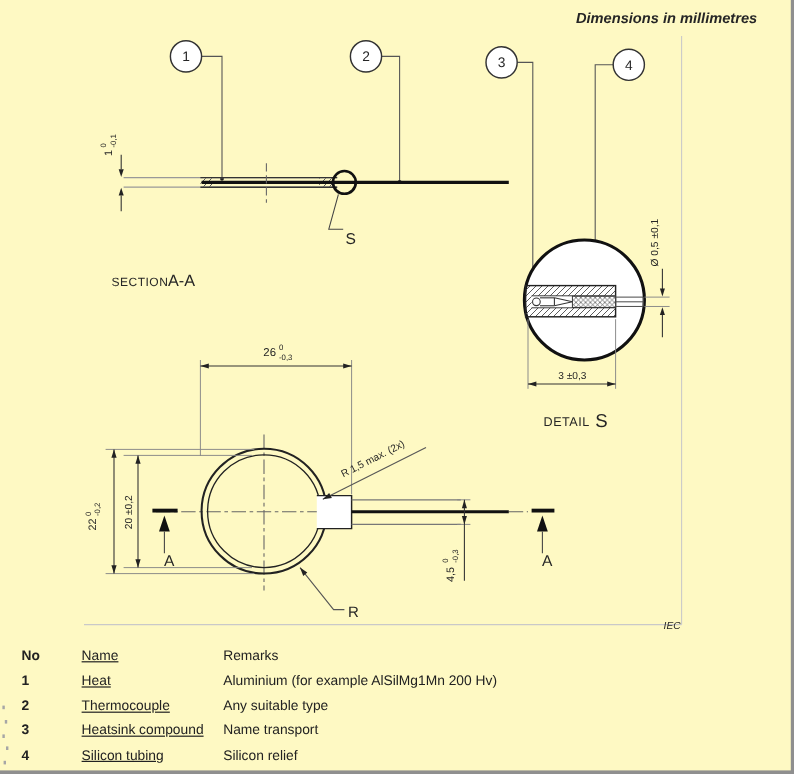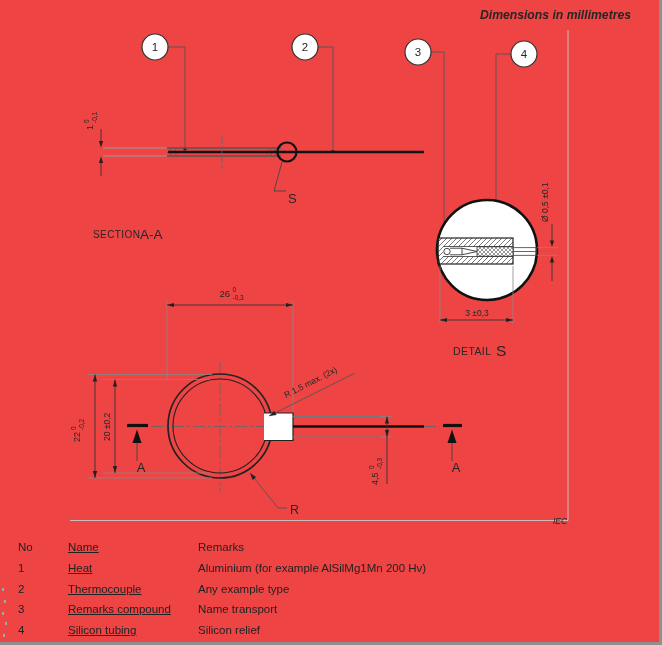--- a/index.html
+++ b/index.html
@@ -1,24 +1,24 @@
 <!DOCTYPE html>
 <html><head>
 <meta charset="utf-8">
 <style>
   html,body{margin:0;padding:0;background:#fff;}
-  #page{position:relative;width:662px;height:645px;background:#ef4444;overflow:hidden;
+  #page{position:relative;width:662px;height:645px;background:#fef9c3;overflow:hidden;
         font-family:"Liberation Sans",sans-serif;}
   svg{position:absolute;left:0;top:0;}
   svg text{fill:#262626;font-family:"Liberation Sans",sans-serif;}
   .tbl{position:absolute;left:0;top:0;width:662px;}
   .trow{position:absolute;left:0;height:14px;font-size:11.5px;font-weight:500;color:#222;white-space:nowrap;}
-  .c-no{position:absolute;left:18px;}
+  .c-no{position:absolute;left:18px;font-weight:bold;}
   .c-name{position:absolute;left:68px;text-decoration:underline;}
-  .c-rem{position:absolute;left:198px;text-align:center;}
+  .c-rem{position:absolute;left:186px;text-align:center;}
   .edge-r{position:absolute;right:0;top:0;width:3px;height:645px;background:#8f8f8f;}
   .edge-b{position:absolute;left:0;bottom:0;width:662px;height:3px;background:#8f8f8f;}
   .dotart{position:absolute;background:#a6a6a6;width:2px;height:3px;}
 </style>
 </head>
 <body>
 
 <div id="page">
 
 <svg width="662" height="535" viewBox="0 0 662 535">
@@ -245,25 +245,25 @@
     <span class="c-rem">Remarks</span>
   </div>
   <div class="trow" style="top:562px;">
     <span class="c-no">1</span>
     <span class="c-name">Heat</span>
     <span class="c-rem">Aluminium (for example AlSilMg1Mn 200 Hv)</span>
   </div>
   <div class="trow" style="top:583px;">
     <span class="c-no">2</span>
     <span class="c-name">Thermocouple</span>
-    <span class="c-rem">Any example type</span>
+    <span class="c-rem">Any suitable type</span>
   </div>
   <div class="trow" style="top:603px;">
     <span class="c-no">3</span>
-    <span class="c-name">Remarks compound</span>
+    <span class="c-name">Heatsink compound</span>
     <span class="c-rem">Name transport</span>
   </div>
   <div class="trow" style="top:624px;">
     <span class="c-no">4</span>
     <span class="c-name">Silicon tubing</span>
     <span class="c-rem">Silicon relief</span>
   </div>
 </div>
 
 <div class="dotart" style="left:2px;top:588px;"></div>

